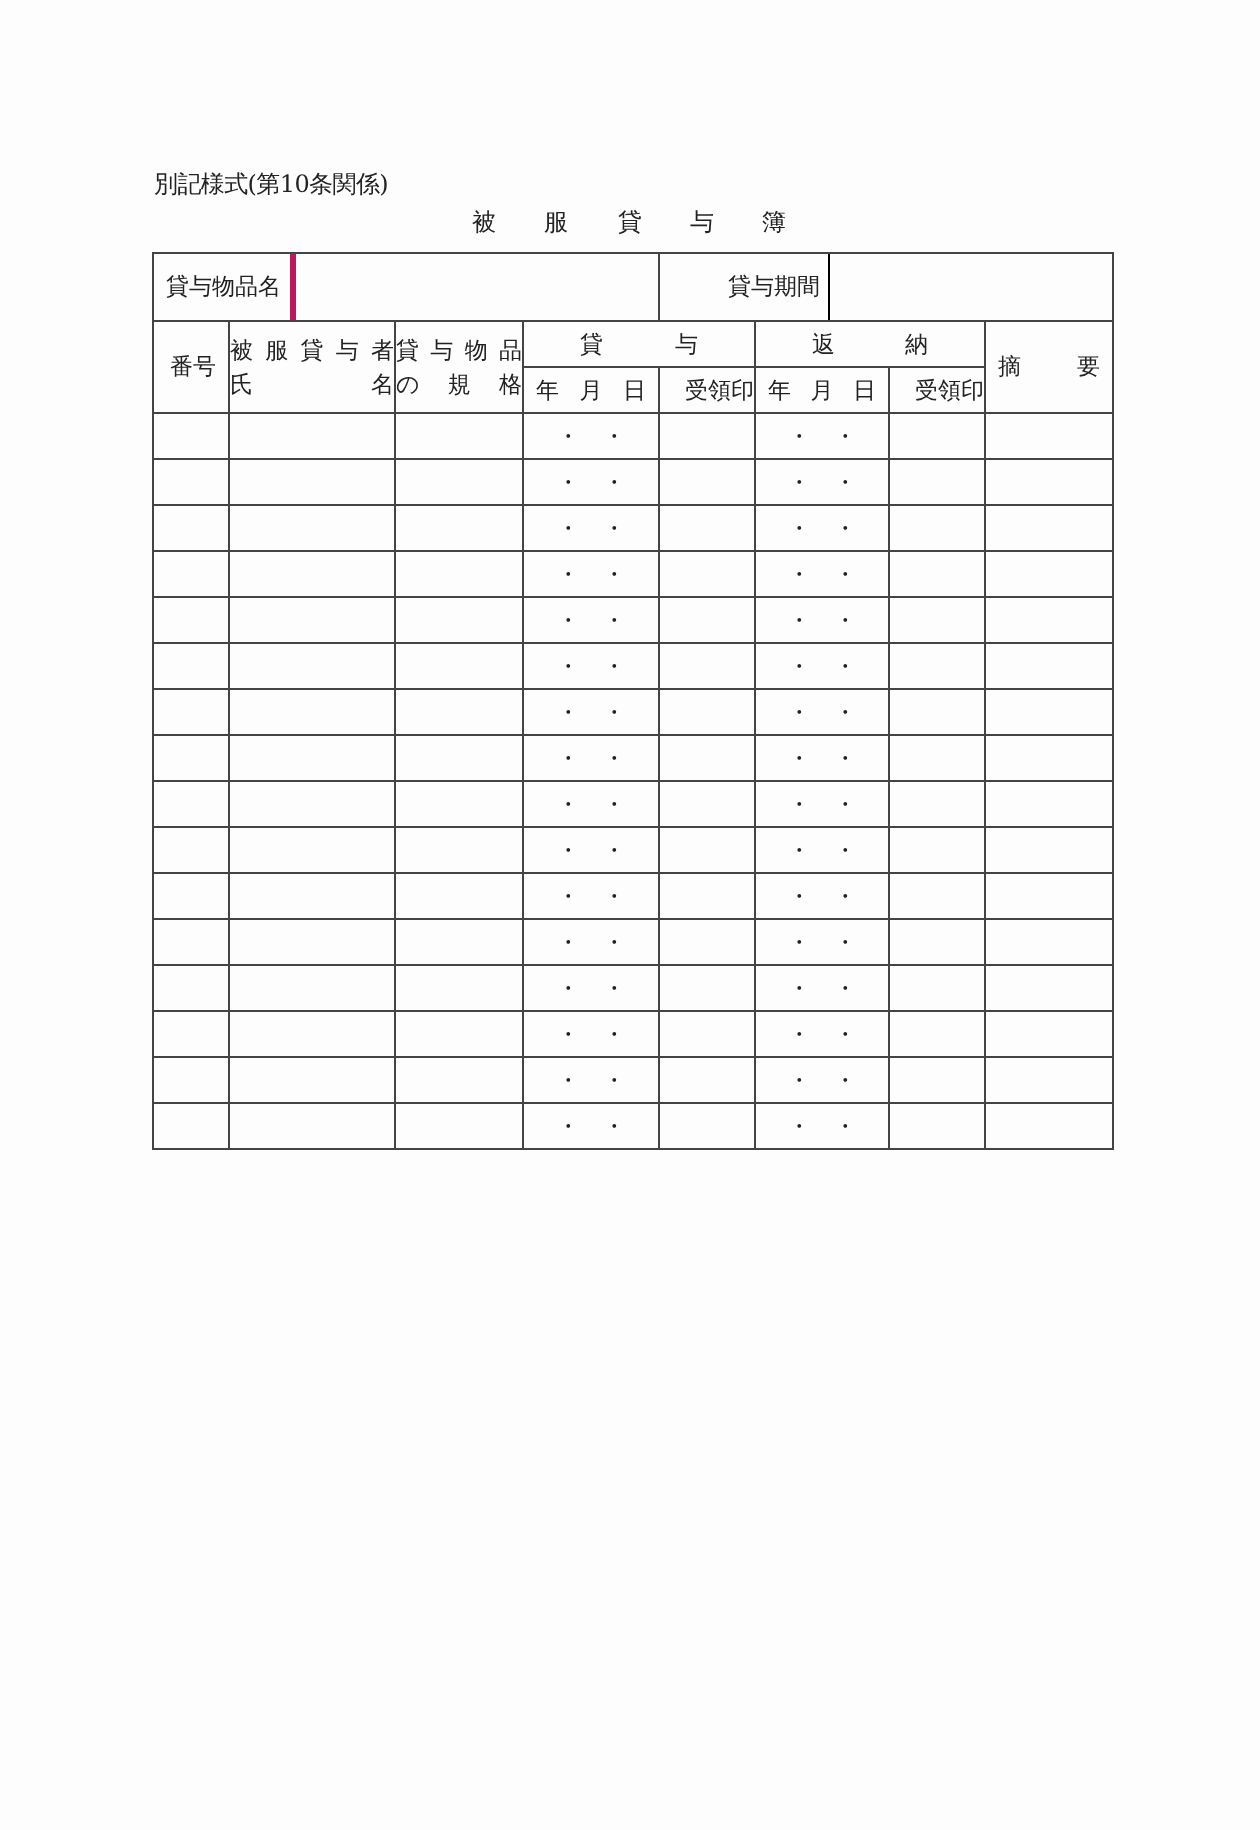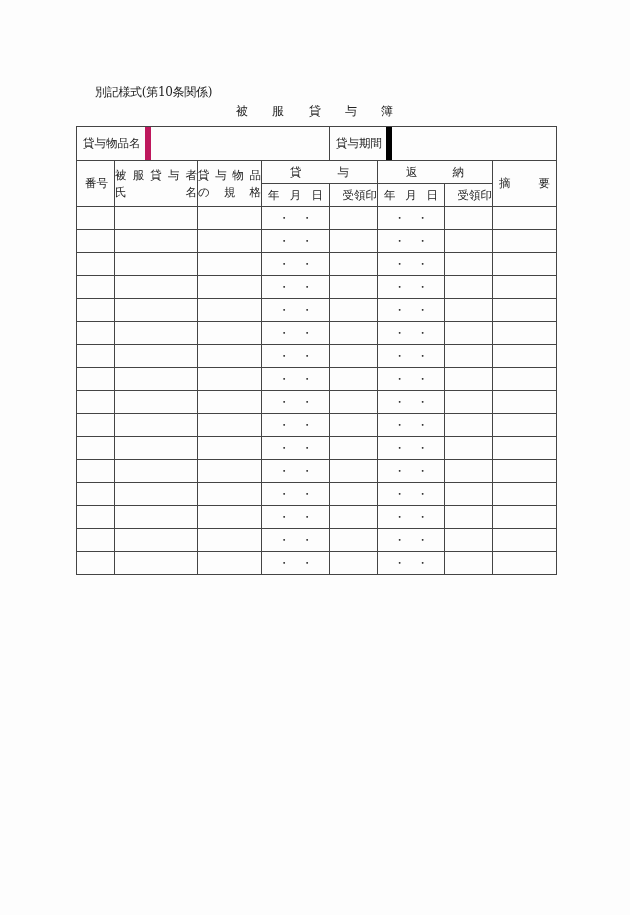--- a/index.html
+++ b/index.html
@@ -1,17 +1,17 @@
 <!DOCTYPE html>
 <html><head>
 <meta charset="utf-8">
 <style>
   html, body { margin: 0; padding: 0; background: #fdfdfd; }
   body { width: 630px; height: 915px; position: relative; font-family: "DejaVu Serif", "Liberation Serif", serif; color: #222; }
-  .caption { position: absolute; left: 95px; top: 84px; font-size: 12px; letter-spacing: -0.3px; }
+  .caption { position: absolute; left: 77px; top: 84px; font-size: 12px; letter-spacing: -0.3px; }
   .title { position: absolute; top: 103px; left: 0; width: 630px; font-size: 12px; }
   .title span { position: absolute; }
   table.form { position: absolute; left: 76px; top: 126px; border-collapse: collapse; table-layout: fixed; width: 480px; font-size: 11.5px; }
   table.form td { border: 1px solid #444; padding: 0; height: 22px; vertical-align: middle; }
   .r-item td { height: 33px; }
   .lbl { padding-left: 6px !important; white-space: nowrap; }
   .c { text-align: right; }
   .dots { text-align: center; letter-spacing: 0; }
   .spread { display: flex; justify-content: space-between; padding: 0 6px; }
   .twoline { line-height: 17px; padding: 0 5px; }
@@ -37,25 +37,25 @@
       <col style="width:64px">
     <col style="width:68px">
       <col style="width:48px">
       <col style="width:67px">
     <col style="width:48px">
       <col style="width:64px">
   </colgroup>
   <tbody id="tbody">
     <tr class="r-item">
       <td colspan="2" class="lbl" style="border-right:none;">
-        <span style="display:inline-block;width:62px;border-right:6px solid #be185d;height:33px;line-height:33px;">貸与物品名</span>
+        <span style="display:inline-block;width:62px;border-right:3px solid #be185d;height:33px;line-height:33px;">貸与物品名</span>
       </td>
       <td colspan="2" style="border-left:none;"></td>
       <td colspan="4" style="padding:0;">
-        <span class="lbl" style="display:inline-block;width:50px;border-right:6px solid #000000;height:33px;line-height:33px;padding-left:5px;">貸与期間</span><span></span>
+        <span class="lbl" style="display:inline-block;width:50px;border-right:1px solid #000000;height:33px;line-height:33px;padding-left:5px;margin-left:28px;">貸与期間</span><span></span>
       </td>
     </tr>
     <tr>
       <td rowspan="2">
           <div class="spread" style="padding:0 8px">
             <span>番</span>
             <span>号</span>
           </div>
         </td>
       <td rowspan="2" class="twoline">

